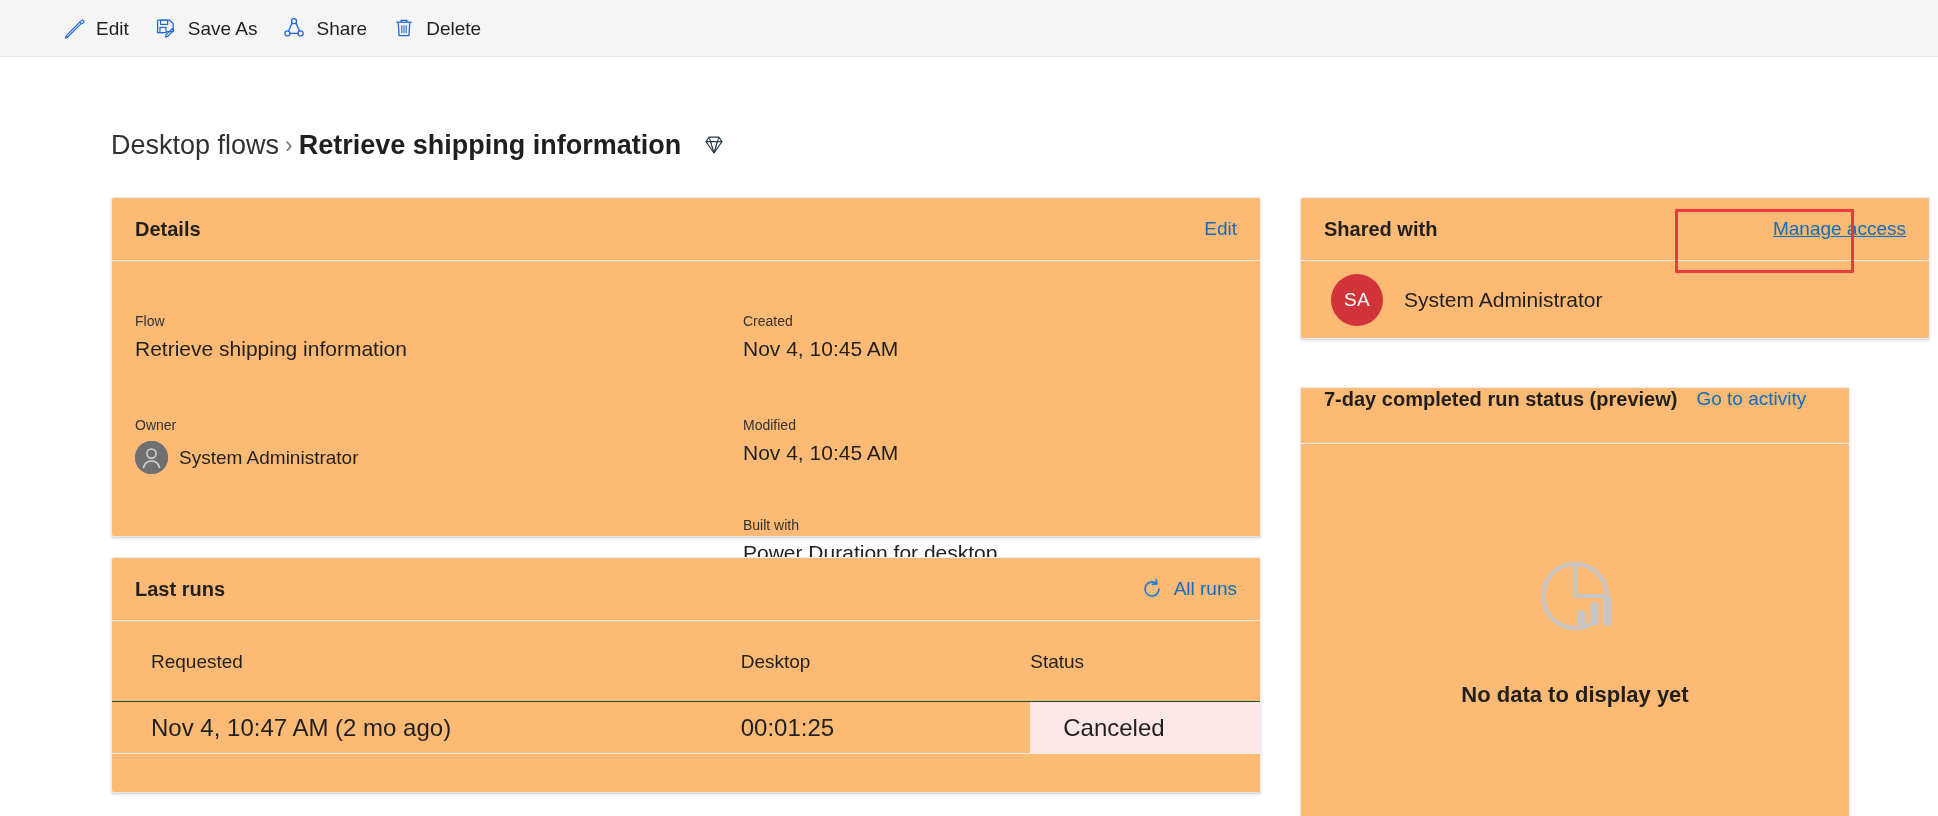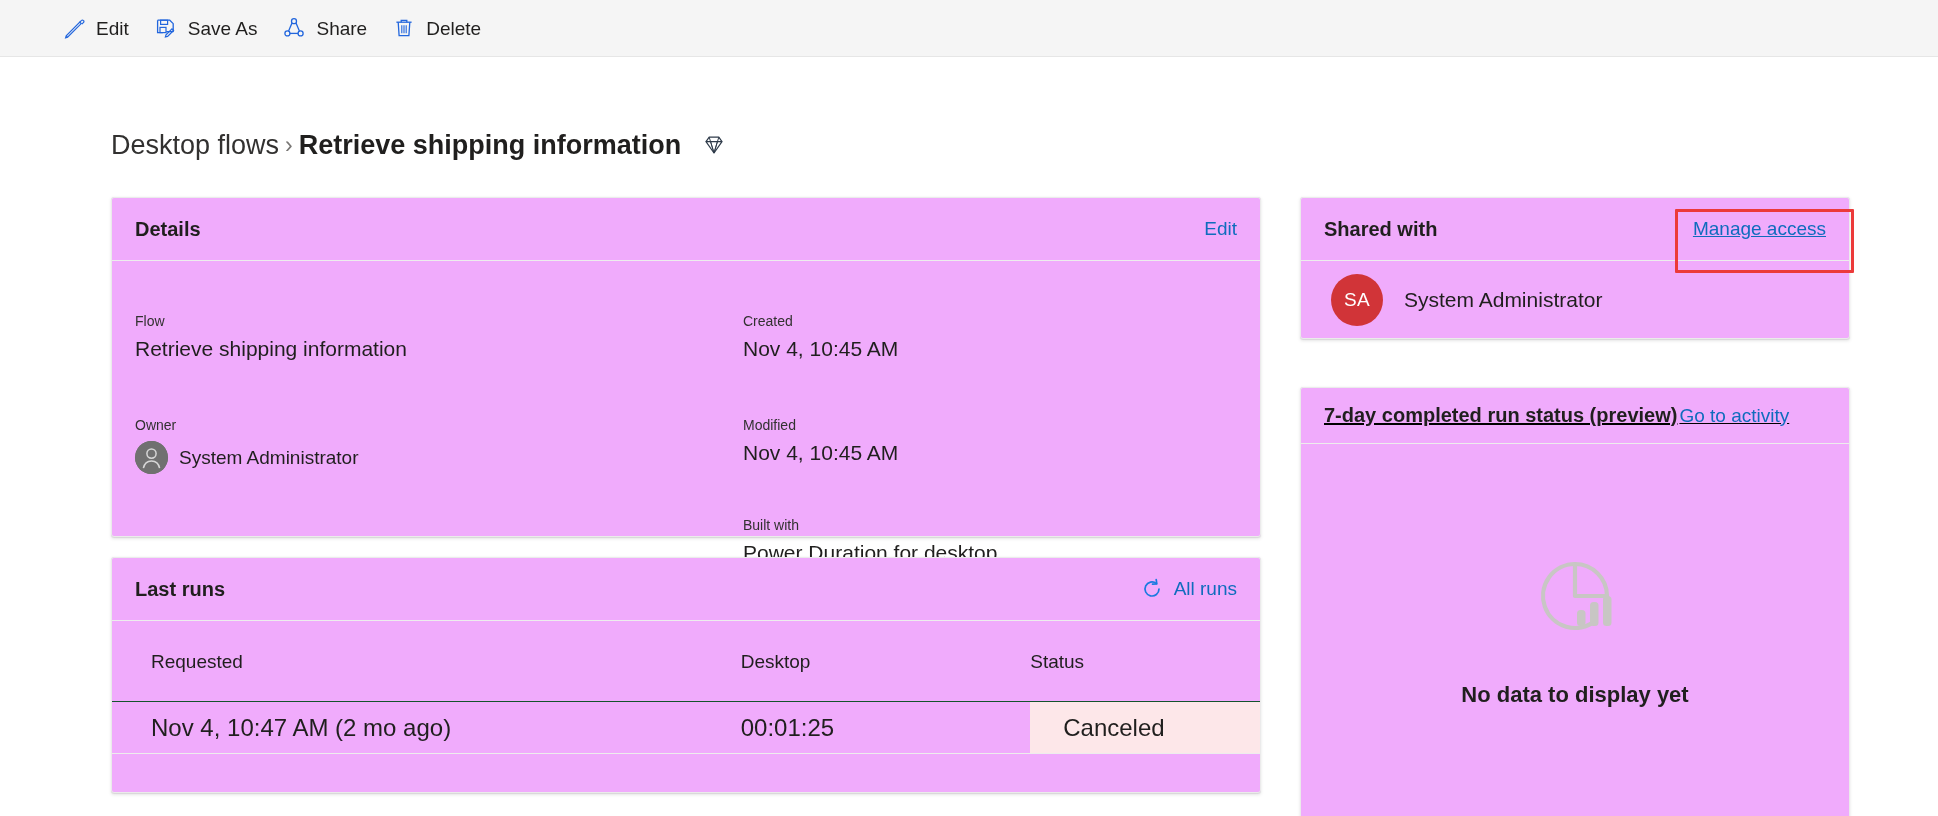--- a/index.html
+++ b/index.html
@@ -85,21 +85,21 @@
     font-size: 27px;
     font-weight: bold;
     color: #201f1e;
     white-space: nowrap;
   }
   .bc-gem { margin-left: 14px; display:flex; align-items:center; }
 
   
   .card {
     position: absolute;
-    background: #f0abfc;
+    background: #fdba74;
     border: 1px solid #ebebeb;
     border-radius: 3px;
     box-shadow: 0 1.6px 3.6px rgba(0,0,0,0.10), 0 0.3px 0.9px rgba(0,0,0,0.08);
   }
   .card-head {
     height: 63px;
     border-bottom: 1px solid #ededed;
     display: flex;
     align-items: center;
     justify-content: space-between;
@@ -166,21 +166,21 @@
   .col-requested { width: 630px; padding-left: 39px !important; }
   .col-duration  { width: 290px; }
   .col-status    { width: 230px; }
   td.status-cell {
     background: #fde7e9;
     padding-left: 33px !important;
   }
   .refresh-link { display: flex; align-items: center; gap: 10px; cursor: pointer; }
 
   
-  #shared-card { left: 1300px; top: 140px; width: 550px; height: 142px; }
+  #shared-card { left: 1300px; top: 140px; width: 630px; height: 142px; }
   .shared-body { display: flex; align-items: center; gap: 21px; padding: 0 0 0 30px; height: 78px; }
   .sa-avatar {
     width: 52px; height: 52px; border-radius: 50%;
     background: #d13438;
     color: #ffffff;
     font-size: 19px; font-weight: normal;
     display: flex; align-items: center; justify-content: center;
     flex: 0 0 auto;
     letter-spacing: 0.4px;
   }
@@ -203,24 +203,22 @@
     cursor: pointer;
     white-space: nowrap;
   }
 
   
   #runstatus-card { left: 1300px; top: 330px; width: 550px; height: 460px; }
   .rs-head {
     height: 56px;
     border-bottom: 1px solid #ededed;
     display: flex;
-    align-items: center;
     padding: 0 0 0 23px;
-    gap: 2px;
-    text-decoration: underline;
+    gap: 19px;
   }
   .rs-title { font-size: 20px; font-weight: bold; color: #201f1e; white-space: nowrap; }
   .empty-wrap {
     height: 402px;
     display: flex;
     flex-direction: column;
     align-items: center;
     justify-content: center;
     gap: 38px;
     padding-bottom: 30px;

